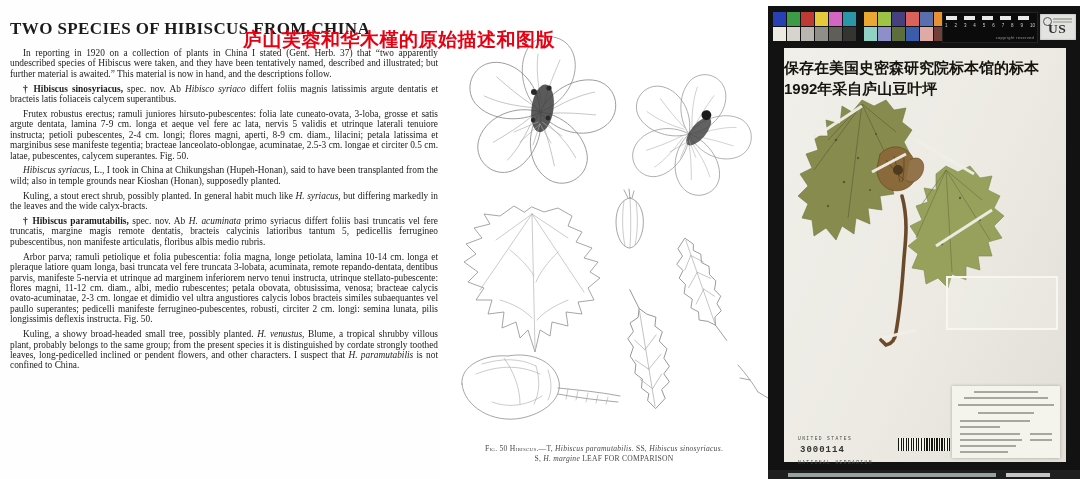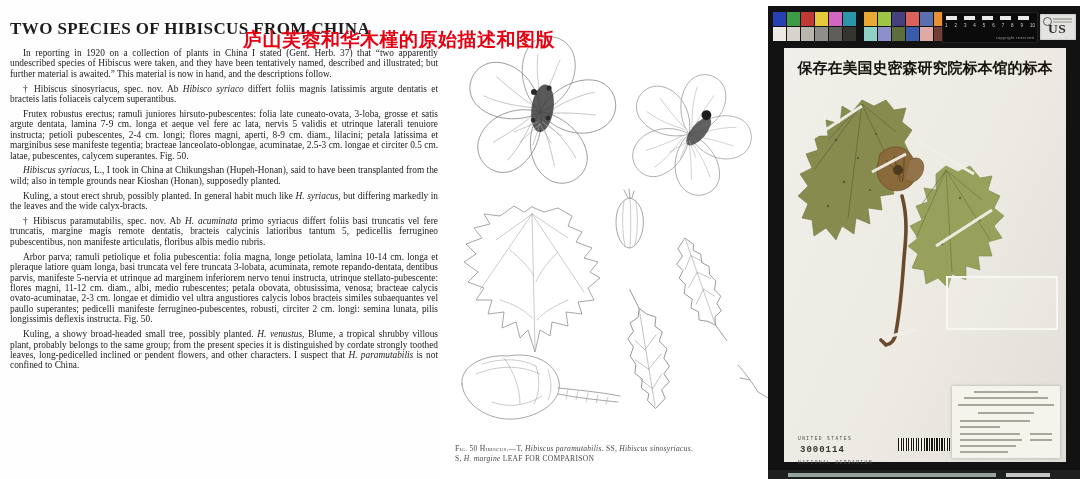--- a/index.html
+++ b/index.html
@@ -5,33 +5,33 @@
   html,body{margin:0;padding:0;background:#ffffff;}
   body{width:1080px;height:479px;overflow:hidden;font-family:"Liberation Serif",serif;}
   .canvas{position:relative;width:1080px;height:479px;background:#fefefe;}
 
   
   .doc{position:absolute;left:0;top:0;width:446px;height:479px;color:#1b1b1b;padding:0;}
   .doc-inner{padding:20px 8px 0 10px;}
   .part-heading{text-align:center;font-weight:bold;font-size:13.5px;letter-spacing:1px;margin:0 110px 6px 0;}
   .doc-title{text-align:left;font-weight:bold;font-size:17px;letter-spacing:.4px;margin:0 0 10px 0;line-height:1.05;}
   .para{font-size:9.35px;line-height:10.4px;text-align:justify;text-indent:13px;margin:0 0 4.5px 0;}
-  .b{font-weight:normal;}
+  .b{font-weight:bold;}
   .i{font-style:italic;}
 
   
   .red-note{position:absolute;left:243px;top:11px;font-family:"Liberation Sans",sans-serif;
     font-weight:bold;font-size:19px;letter-spacing:.5px;white-space:nowrap;z-index:30;margin-top:16px;}
 
   
   .plate{position:absolute;left:440px;top:0;width:328px;height:479px;background:#fff;}
   .plate svg{display:block;}
   .pencil{stroke:#8f8f8f;stroke-width:.8;fill:none;stroke-linecap:round;stroke-linejoin:round;}
   .pencil-light{stroke:#a8a8a8;stroke-width:.6;fill:none;stroke-linecap:round;}
-  .caption{position:absolute;left:15px;top:444px;width:100%;text-align:left;color:#4a4a4a;
+  .caption{position:absolute;left:0;top:444px;width:100%;text-align:center;color:#4a4a4a;
     font-size:7.6px;line-height:10px;letter-spacing:.25px;}
   .sc{font-variant:small-caps;}
 
   
   .photo{position:absolute;left:768px;top:6px;width:312px;height:473px;background:#121212;}
   .chips-row{position:absolute;left:5px;display:flex;height:14px;}
   #chips-top{top:6px;} #chips-bottom{top:21px;}
   .chip{width:13px;height:14px;margin-right:1px;display:block;}
   .chip.gap{margin-left:7px;}
   .ruler{position:absolute;left:174px;top:6px;width:94px;height:29px;background:#0b0b0b;border:1px solid #222;}
@@ -43,21 +43,21 @@
     font-size:4px;letter-spacing:.3px;}
   .us-label{position:absolute;left:272px;top:8px;width:36px;height:26px;background:#e3e3e0;
     box-shadow:inset 0 0 2px #999;}
   .us-logo{position:absolute;left:3px;top:3px;width:7px;height:7px;border:1.2px solid #555;border-radius:50%;}
   .us-lines{position:absolute;left:13px;top:4px;width:19px;height:1.5px;background:#b0b0ad;box-shadow:0 3px 0 #bcbcb9;}
   .us-text{position:absolute;left:8px;top:7px;font-family:"Liberation Serif",serif;font-weight:bold;
     font-size:13.5px;color:#2e2e2e;letter-spacing:.5px;}
 
   .sheet{position:absolute;left:16px;top:42px;width:282px;height:414px;
     background:linear-gradient(115deg,#f0efe9 0%,#eceae3 55%,#e0ded6 100%);}
-  .cn-note{position:absolute;left:0;top:9px;width:100%;text-align:center;color:#17140f;
+  .cn-note{position:absolute;left:0;top:9px;width:100%;color:#17140f;
     font-family:"Liberation Sans",sans-serif;font-weight:bold;font-size:15px;line-height:21px;}
   .specimen-svg{position:absolute;left:0;top:0;}
   .packet{position:absolute;left:162px;top:228px;width:108px;height:50px;border:2px solid #f7f6f0;
     background:rgba(252,252,248,.16);}
   .stamp{position:absolute;left:14px;top:388px;width:110px;color:#4a4a46;
     font-family:"Liberation Mono",monospace;}
   .stamp-sm{font-size:4.6px;letter-spacing:1.4px;}
   .stamp-num{font-size:9px;font-weight:bold;letter-spacing:1px;color:#33332f;margin:4px 0 5px 2px;}
   .barcode{position:absolute;left:114px;top:390px;width:52px;height:13px;
     background:repeating-linear-gradient(90deg,#15150f 0 1px,#f4f3ec 1px 2.6px,#15150f 2.6px 4px,#f4f3ec 4px 5.1px);}
@@ -218,20 +218,21 @@
 
     <div class="us-label">
       <span class="us-logo"></span>
       <span class="us-lines"></span>
       <span class="us-text">US</span>
     </div>
 
     <div class="sheet">
       <div class="cn-note">
         <div>保存在美国史密森研究院标本馆的标本</div>
+        <div>1992年采自庐山豆叶坪</div>
       </div>
 
       <svg class="specimen-svg" width="282" height="414" viewBox="0 0 282 414">
 
         <path d="M78,52 L90,58 L102,52 L110,62 L122,60 L118,74 L128,82 L120,94 L126,106 L114,114 L120,128 L106,132 L110,146 L96,148 L98,162 L84,160 L86,176 L72,170 L70,186 L58,178 L52,192 L42,180 L30,188 L28,172 L18,170 L24,156 L14,148 L24,138 L16,126 L28,120 L22,106 L34,102 L30,88 L44,88 L42,72 L56,76 L58,58 L68,64 Z" fill="#878c4e" stroke="#6e7340" stroke-width=".6"></path>
         <path d="M78,56 L64,170 M78,56 L30,122 M78,56 L108,120 M78,56 L44,92 M78,56 L112,84" stroke="#5d6236" stroke-width=".7" fill="none"></path>
 
         <path d="M162,118 L174,124 L186,118 L196,130 L208,128 L204,142 L216,148 L210,160 L220,168 L210,178 L218,190 L204,194 L208,208 L194,208 L196,222 L182,218 L182,232 L168,226 L164,240 L154,230 L142,236 L140,222 L128,220 L134,206 L124,198 L134,190 L126,178 L138,172 L132,158 L144,154 L140,140 L152,142 L152,126 Z" fill="#98a15c" stroke="#7c8449" stroke-width=".6"></path>
         <path d="M162,122 L168,224 M162,122 L132,190 M162,122 L206,192 M162,122 L138,156 M162,122 L198,152" stroke="#6e7540" stroke-width=".7" fill="none"></path>
 

